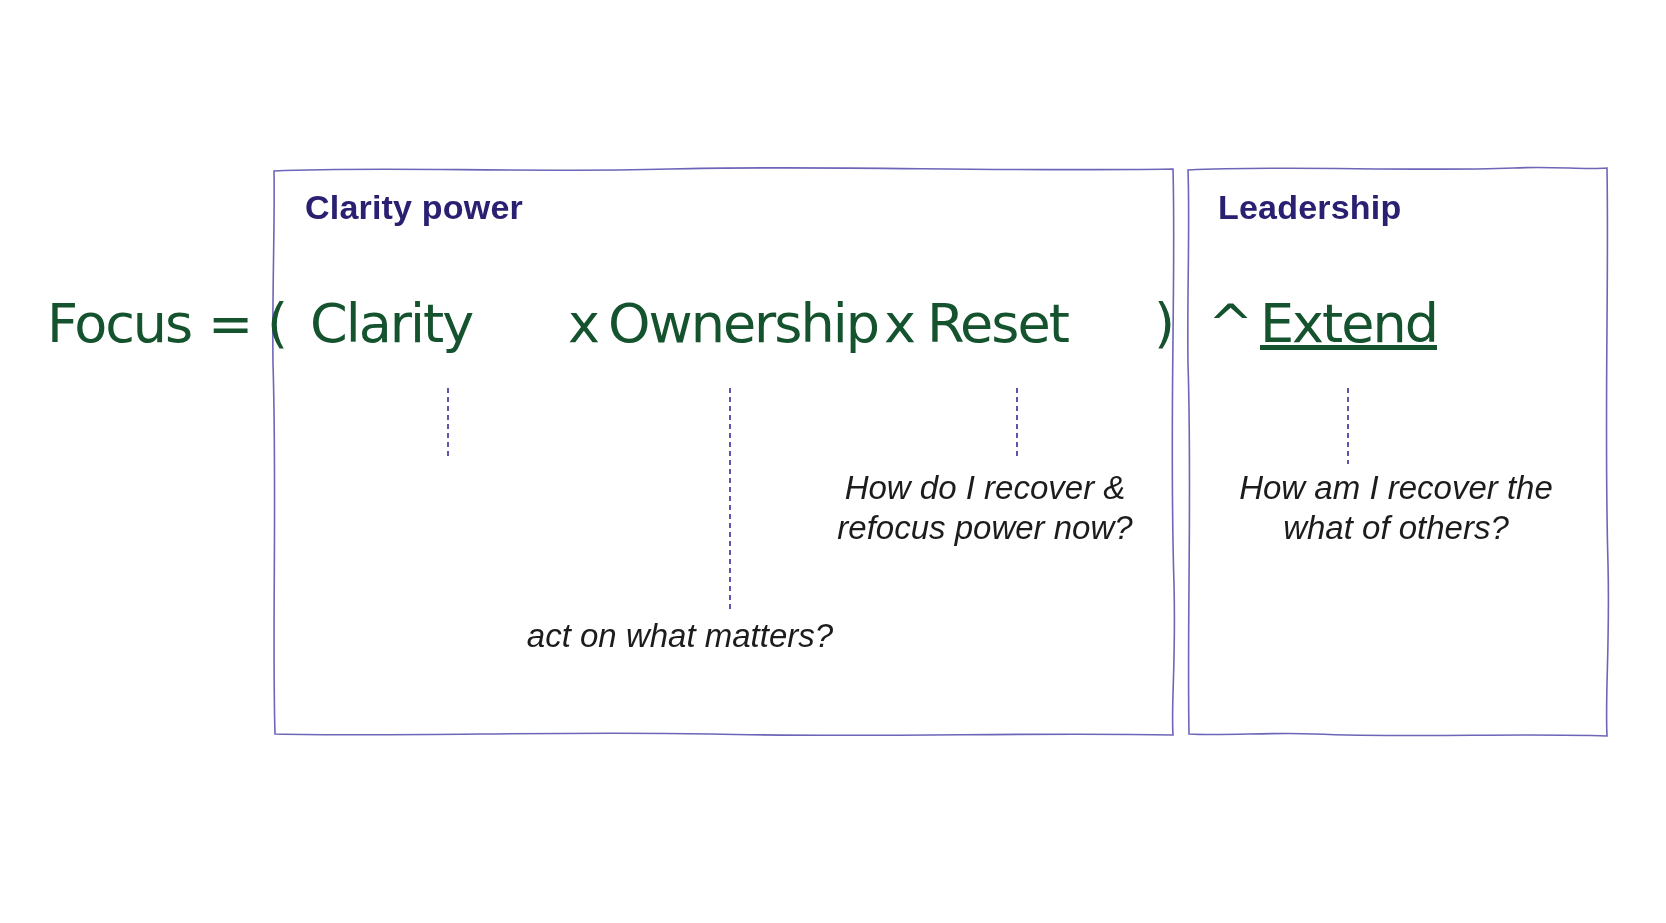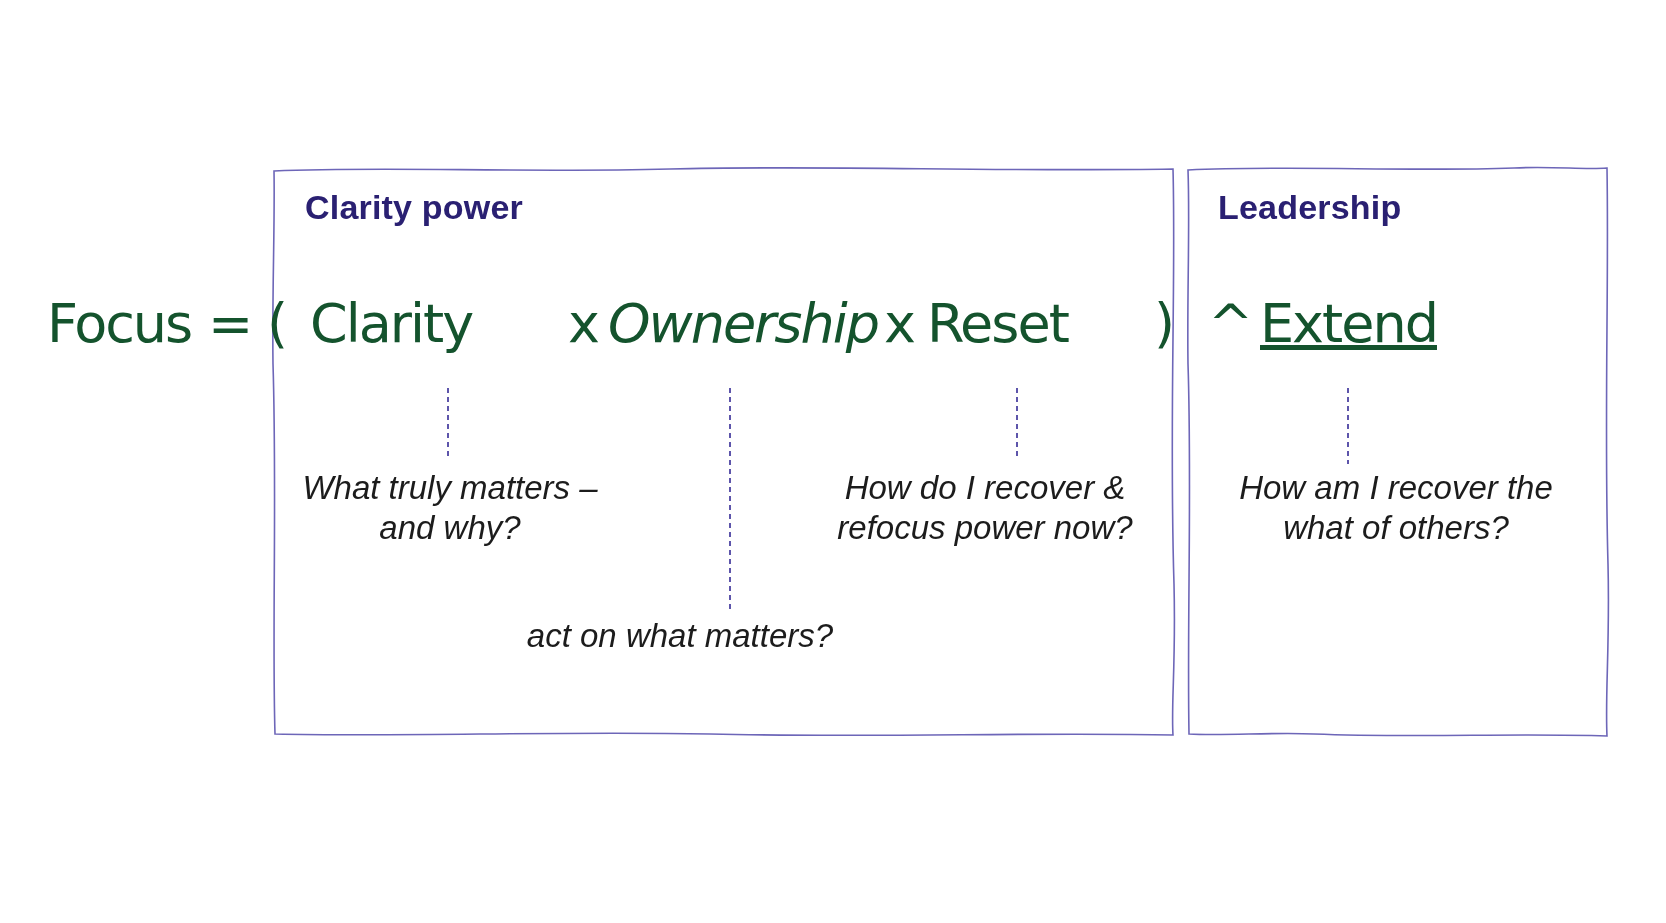--- a/index.html
+++ b/index.html
@@ -29,21 +29,21 @@
     font-size: 54px;
     letter-spacing: -2px;
     color: #14532d;
   }
   .f-tok { position: absolute; top: 292px; white-space: nowrap; }
   .f-lhs      { left: 35px; }
   .f-eq       { left: 196px; }
   .f-open     { left: 255px; }
   .f-factor1  { left: 298px; }
   .f-times1   { left: 556px; }
-  .f-factor2  { left: 596px; font-style: italic; }
+  .f-factor2  { left: 596px; }
   .f-times2   { left: 872px; }
   .f-factor3  { left: 915px; text-align: right; }
   .f-close    { left: 1142px; }
   .f-caret    { left: 1196px; }
   .f-exponent { left: 1248px; text-decoration: underline; }
   .dash-line {
     position: absolute;
     width: 2px;
     background: repeating-linear-gradient(
       to bottom, #5d55ab 0px, #5d55ab 5px,
@@ -101,24 +101,20 @@
     <span class="f-tok f-close">)</span>
     <span class="f-tok f-caret">^</span>
     <span class="f-tok f-exponent">Extend</span>
   </div>
 
   <div class="dash-line dash-clarity"></div>
   <div class="dash-line dash-ownership"></div>
   <div class="dash-line dash-reset"></div>
   <div class="dash-line dash-extend"></div>
 
-  <div class="annotation ann-clarity">
-    <div>What truly matters –</div>
-    <div>and why?</div>
-  </div>
 
   <div class="annotation ann-reset">
     <div>How do I recover &amp;</div>
     <div>refocus power now?</div>
   </div>
 
   <div class="annotation ann-extend">
     <div>How am I recover the</div>
     <div>what of others?</div>
   </div>

